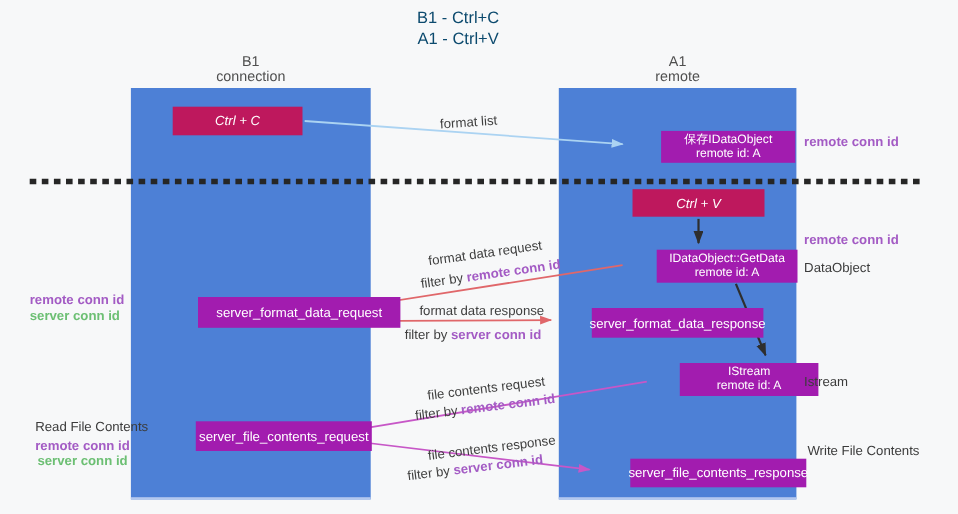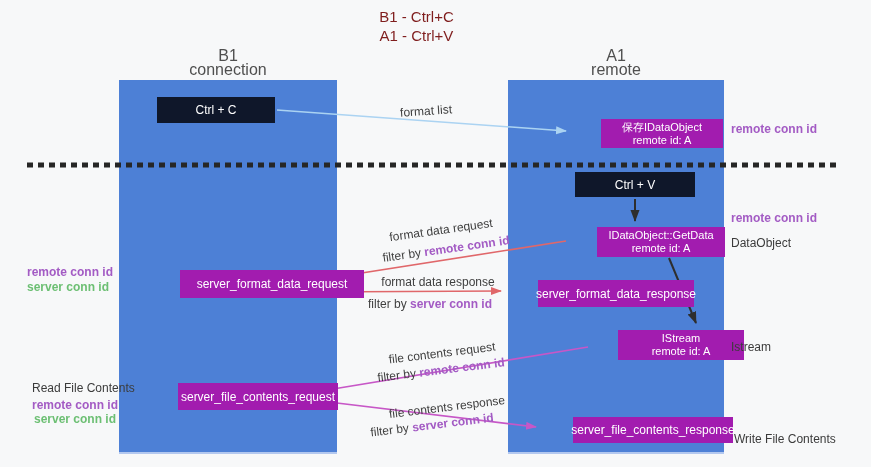--- a/index.html
+++ b/index.html
@@ -11,27 +11,27 @@
     font-family: "Liberation Sans", sans-serif;
     overflow: hidden;
   }
   .title {
     position: absolute;
     left: 0; top: 7px;
     width: 833px;
     text-align: center;
     font-size: 15px;
     line-height: 19px;
-    color: #7f1d1d;
+    color: #0c4a6e;
   }
   .lane-header {
     position: absolute;
     top: 49px;
     text-align: center;
-    font-size: 16px;
+    font-size: 13px;
     line-height: 14px;
     color: #4f4f4f;
   }
   .lane {
     position: absolute;
     top: 80px;
     height: 372px;
     background: #4d80d6;
     border-bottom: 2px solid #b3c8ef;
   }
@@ -42,21 +42,21 @@
     flex-direction: column;
     align-items: center;
     justify-content: center;
     color: #ffffff;
     text-align: center;
     font-size: 12px;
     line-height: 14px;
     white-space: nowrap;
   }
   .node.orange { background: #a21caf; margin-left: 28px; }
-  .node.green  { background: #0f172a; }
+  .node.green  { background: #be185d; font-style: italic; }
   .node.small  { font-size: 11px; line-height: 13px; }
   .flow-label {
     position: absolute;
     font-size: 12px;
     color: #3f3f3f;
     white-space: nowrap;
     transform-origin: center center;
   }
   .side-label {
     position: absolute;
@@ -176,21 +176,21 @@
   <div class="flow-label r7" style="left:442px; top:353px;">file contents request</div>
   <div class="flow-label r7" style="left:441px; top:370px;"><span>filter by </span><span class="purple">remote conn id</span></div>
 
   <div class="flow-label r7" style="left:447px; top:407px;">file contents response</div>
   <div class="flow-label r7" style="left:432px; top:425px;"><span>filter by </span><span class="purple">server conn id</span></div>
 
   <div class="side-label purple" style="left:731px; top:122px;">remote conn id</div>
   <div class="side-label purple" style="left:731px; top:211px;">remote conn id</div>
   <div class="side-label" style="left:731px; top:236px;text-align:right;">DataObject</div>
   <div class="side-label" style="left:731px; top:340px;">Istream</div>
-  <div class="side-label" style="left:734px; top:432px;">Write File Contents</div>
+  <div class="side-label" style="left:734px; top:403px;">Write File Contents</div>
 
   <div class="side-label purple" style="left:27px; top:265px;">remote conn id</div>
   <div class="side-label greenlbl" style="left:27px; top:280px;">server conn id</div>
   <div class="side-label" style="left:32px; top:381px;">Read File Contents</div>
   <div class="side-label purple" style="left:32px; top:398px;">remote conn id</div>
   <div class="side-label greenlbl" style="left:34px; top:412px;">server conn id</div>
 
 </div>
 
 </body></html>

